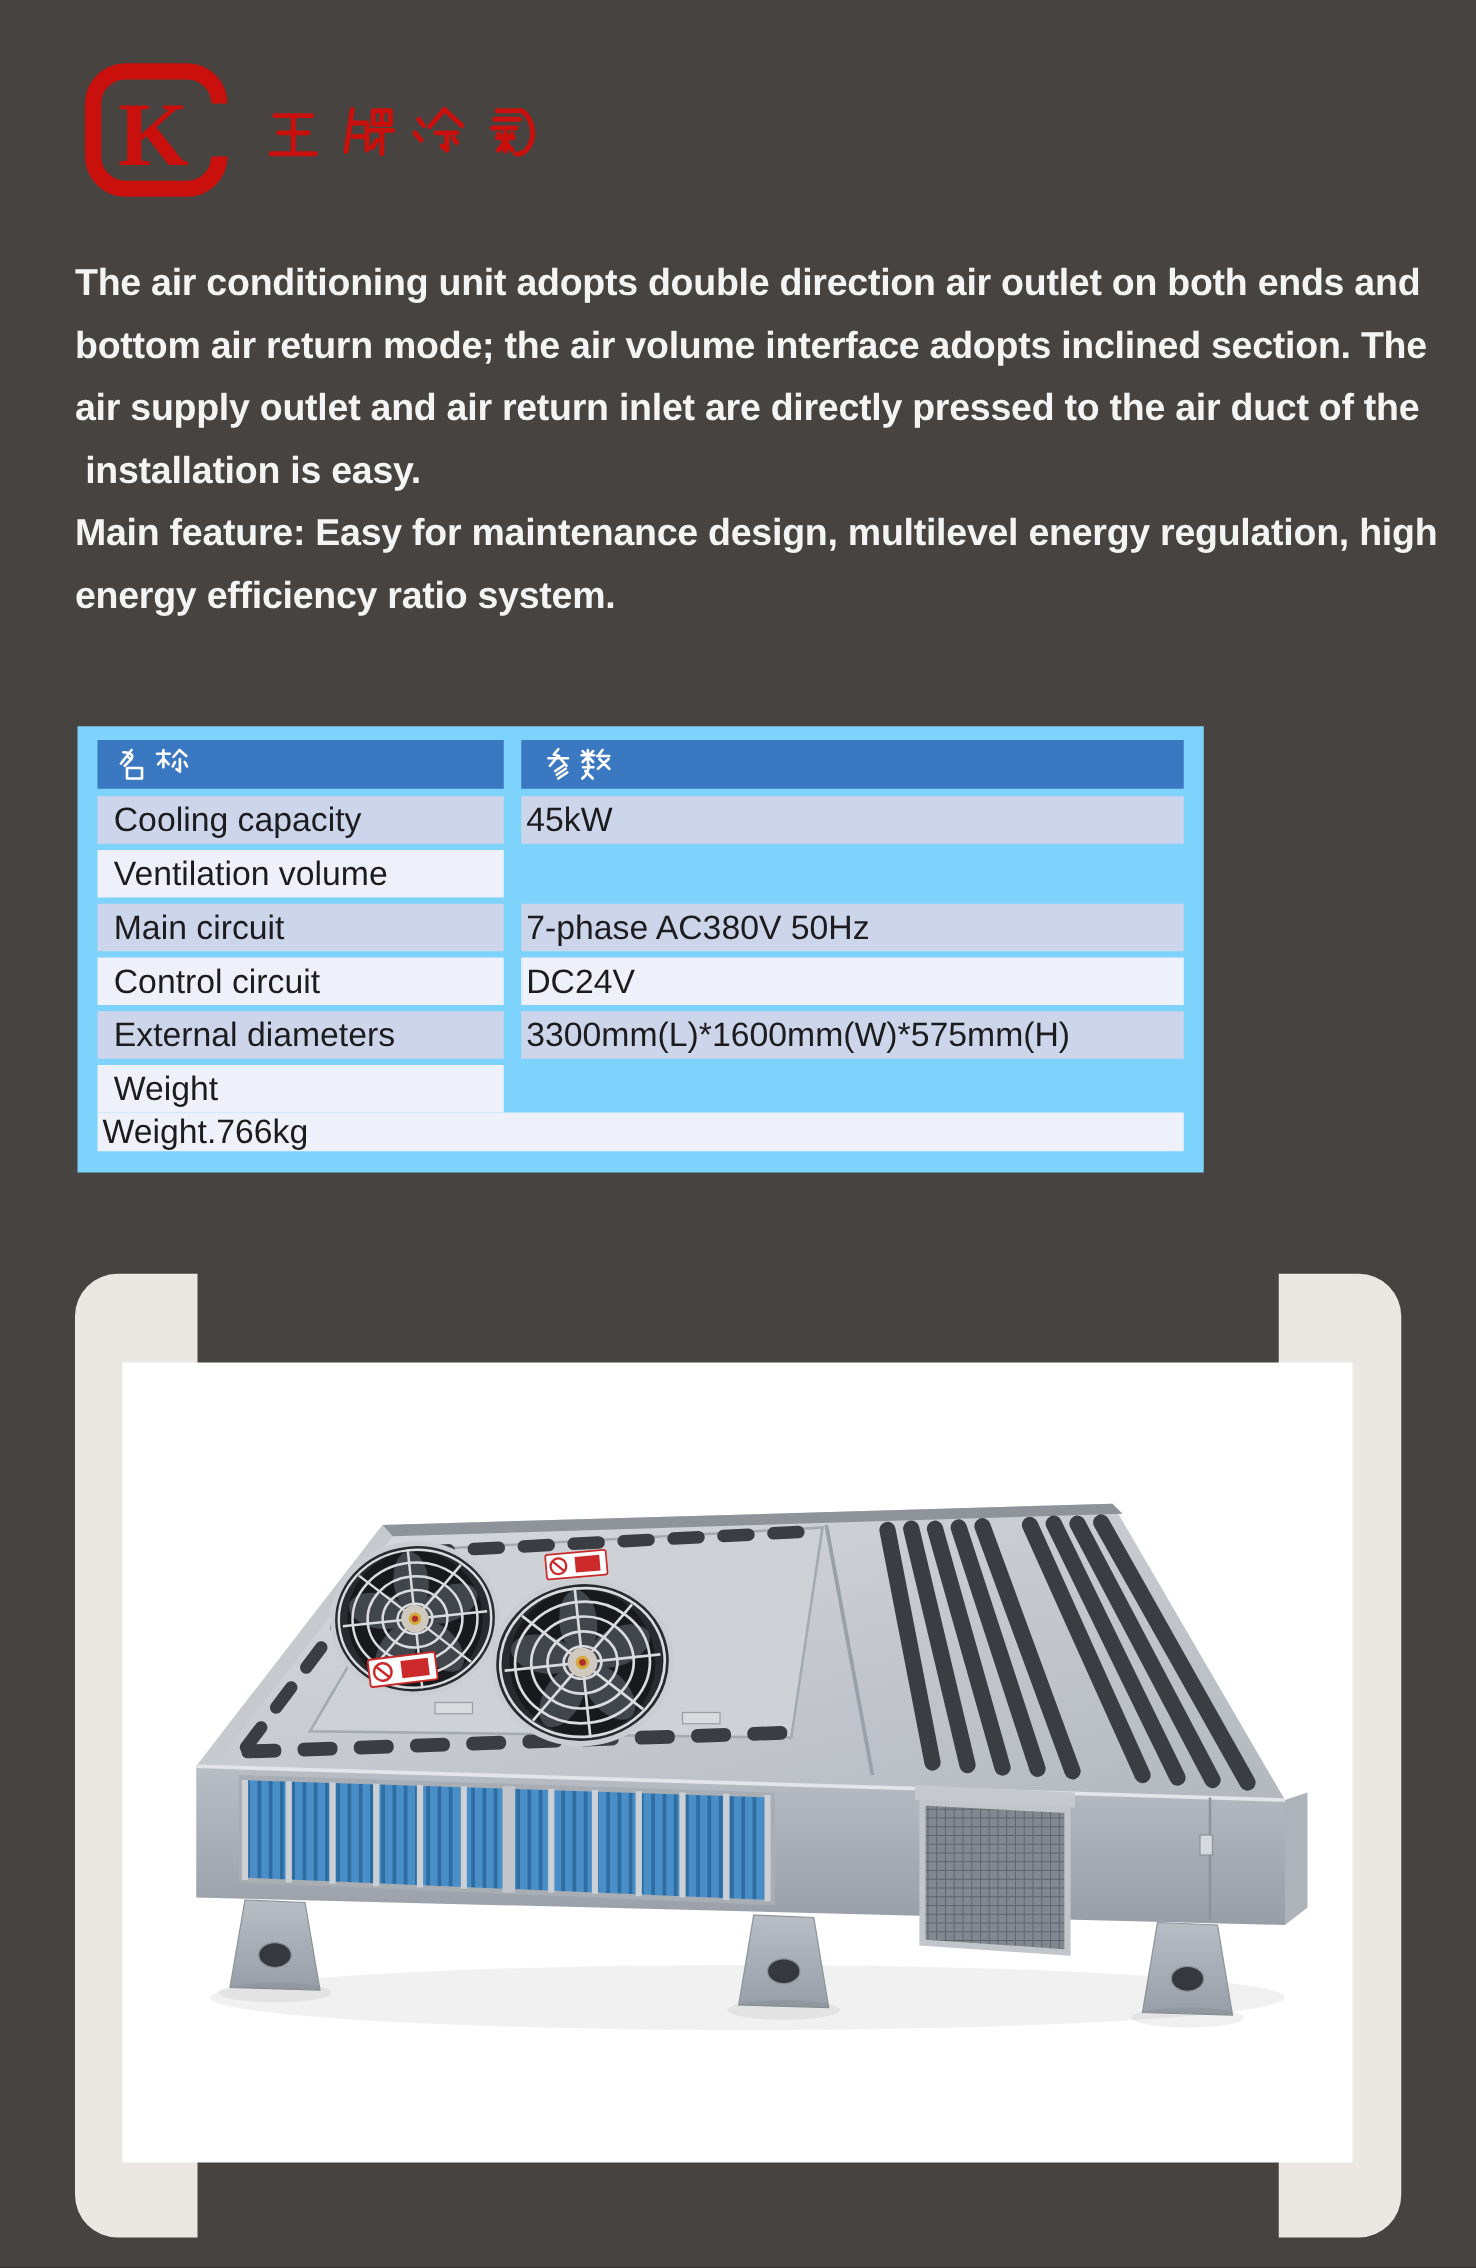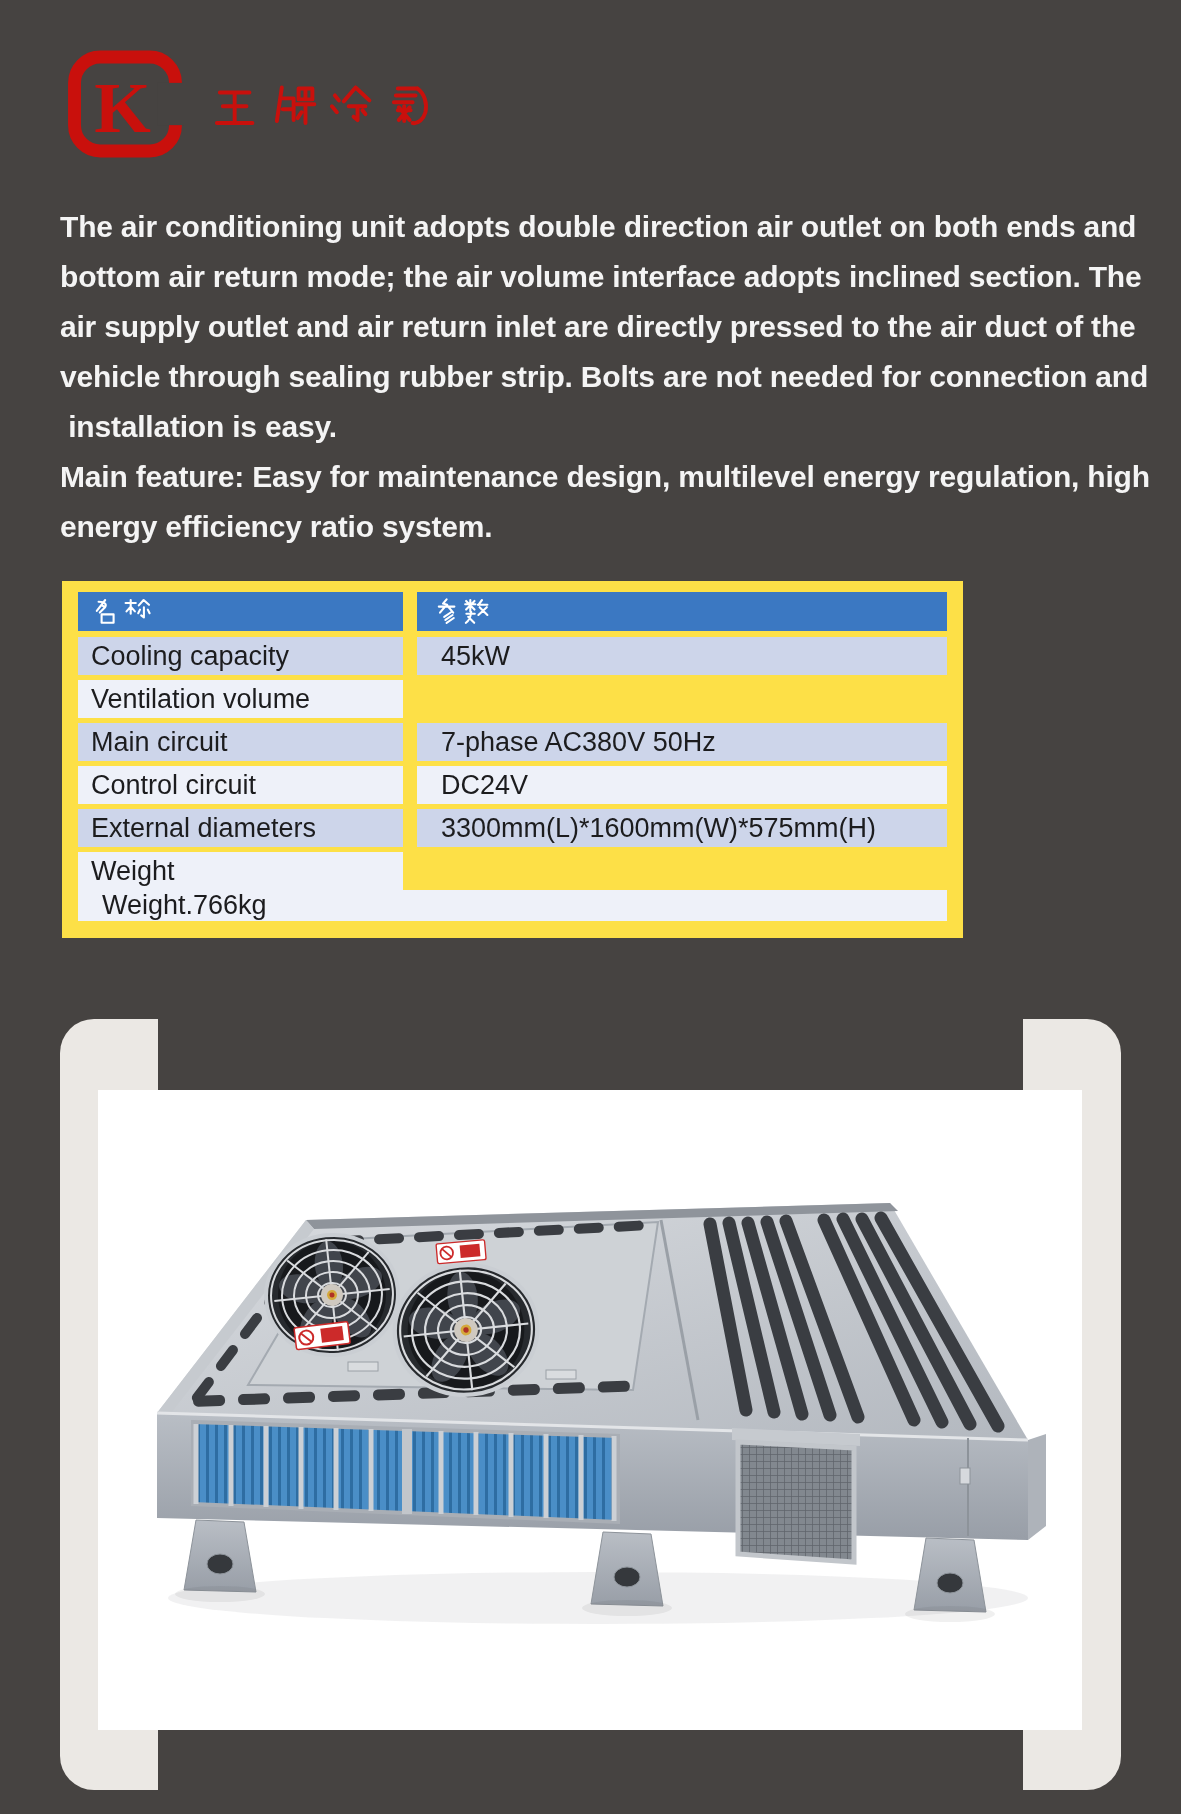--- a/index.html
+++ b/index.html
@@ -11,32 +11,32 @@
   .logo{position:absolute;left:66px;top:50px;display:flex;align-items:flex-start;}
   .logo-badge{width:118px;height:108px;}
   .logo-cn{margin-left:26px;margin-top:24px;width:232px;height:64px;}
 
   
   .intro{position:absolute;left:60px;top:202px;color:#f4f4f4;font-size:30px;line-height:50px;
          letter-spacing:-0.2px;}
   .intro-line{white-space:pre;font-weight:bold;}
 
   
-  .spec-card{position:absolute;left:62px;top:581px;width:901px;background:#fde047;
+  .spec-card{position:absolute;left:62px;top:581px;width:901px;background:#7dd3fc;
              box-sizing:border-box;padding:11px 16px 17px 16px;text-align:right;}
   .spec-header{display:flex;margin-bottom:6px;}
   .spec-header .hcell{height:39px;background:#3b78c2;display:flex;align-items:center;padding-left:13px;box-sizing:border-box;}
   .hcell.c1{width:325px;margin-right:14px;}
   .hcell.c2{flex:1;}
   .spec-row{display:flex;margin-bottom:5px;}
   .spec-row:last-child{margin-bottom:0;flex-direction:column;}
   .spec-row .cell{height:38px;display:flex;align-items:center;box-sizing:border-box;
                   color:#1c1c1e;font-size:27px;}
   .cell.name{width:325px;margin-right:14px;padding-left:13px;}
-  .cell.value{flex:1;padding-left:24px;}
+  .cell.value{flex:1;padding-left:4px;}
   .spec-row:nth-child(odd) .cell{background:#cdd5ea;}
   .spec-row:nth-child(even) .cell{background:#eef1f9;}
 
   
   .bracket{position:absolute;top:1019px;width:98px;height:771px;background:#ebe8e4;}
   .bracket.left{left:60px;border-radius:34px 0 0 34px;}
   .bracket.right{left:1023px;border-radius:0 34px 34px 0;}
   .photo{position:absolute;left:98px;top:1090px;width:984px;height:640px;background:#ffffff;}
   .photo svg{display:block;}
 </style>
@@ -76,21 +76,20 @@
         </g>
       </g>
     </svg>
     <span class="sr">王牌冷氣</span>
   </div>
 
   <div class="intro">
       <div class="intro-line">The air conditioning unit adopts double direction air outlet on both ends and</div>
       <div class="intro-line">bottom air return mode; the air volume interface adopts inclined section. The</div>
       <div class="intro-line">air supply outlet and air return inlet are directly pressed to the air duct of the</div>
-      <div class="intro-line">vehicle through sealing rubber strip. Bolts are not needed for connection and</div>
       <div class="intro-line"> installation is easy.</div>
       <div class="intro-line">Main feature: Easy for maintenance design, multilevel energy regulation, high</div>
       <div class="intro-line">energy efficiency ratio system.</div>
     </div>
 
   <div class="spec-card">
     <div class="spec-header">
       <div class="hcell c1">
         <svg width="62" height="30" viewBox="0 0 200 100">
           <g fill="none" stroke="#ffffff" stroke-width="7" stroke-linecap="round" stroke-linejoin="round">

